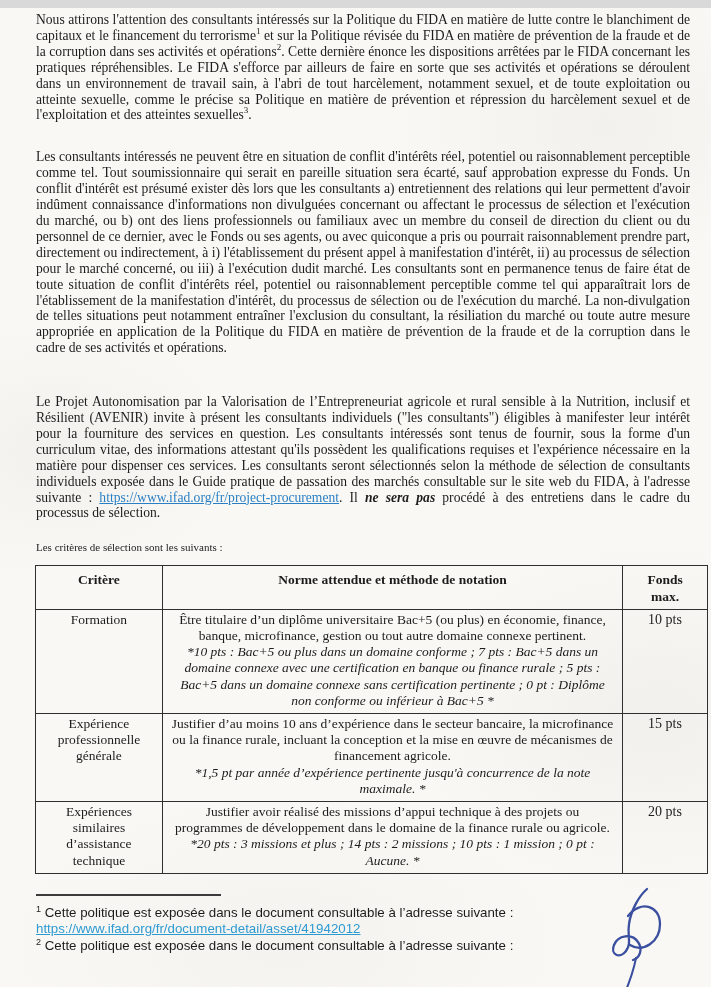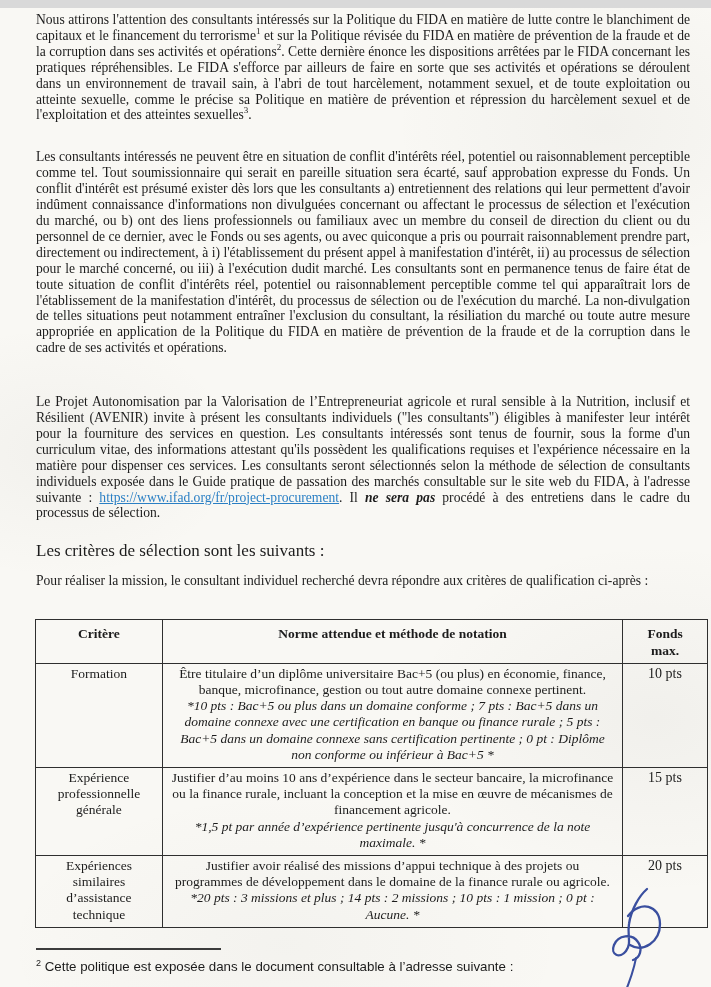--- a/index.html
+++ b/index.html
@@ -21,21 +21,21 @@
   .content { padding:4px 21px 0 36px; }
   p.para {
     font-size:13.6px; line-height:15.9px;
     text-align:justify; margin:0 0 26px 0;
   }
   #p2 { margin-bottom:38px; }
   #p3 { margin-bottom:20px; }
   sup.fnref { font-size:9px; line-height:0; vertical-align:super; }
   .doc-link { color:#2a7fc4; text-decoration:underline; cursor:pointer; }
   .bi { font-weight:bold; font-style:italic; }
-  p.intro-line1 { font-size:17px; margin:0 0 12px 0; }
+  p.intro-line1 { font-size:11px; margin:0 0 12px 0; }
   p.intro-line2 { font-size:13.6px; margin:0 0 30px 0; }
 
   table.criteria {
     border-collapse:collapse;
     width:673px;
     margin:0 0 20px -1px;
     font-size:13.5px; line-height:16.2px;
   }
   table.criteria th, table.criteria td {
     border:1.6px solid #2f2f2f;
@@ -72,21 +72,20 @@
   <div class="content">
 
     <p class="para" id="p1">Nous attirons l'attention des consultants intéressés sur la Politique du FIDA en matière de lutte contre le blanchiment de capitaux et le financement du terrorisme<sup class="fnref">1</sup> et sur la Politique révisée du FIDA en matière de prévention de la fraude et de la corruption dans ses activités et opérations<sup class="fnref">2</sup>. Cette dernière énonce les dispositions arrêtées par le FIDA concernant les pratiques répréhensibles. Le FIDA s'efforce par ailleurs de faire en sorte que ses activités et opérations se déroulent dans un environnement de travail sain, à l'abri de tout harcèlement, notamment sexuel, et de toute exploitation ou atteinte sexuelle, comme le précise sa Politique en matière de prévention et répression du harcèlement sexuel et de l'exploitation et des atteintes sexuelles<sup class="fnref">3</sup>.</p>
 
     <p class="para" id="p2">Les consultants intéressés ne peuvent être en situation de conflit d'intérêts réel, potentiel ou raisonnablement perceptible comme tel. Tout soumissionnaire qui serait en pareille situation sera écarté, sauf approbation expresse du Fonds. Un conflit d'intérêt est présumé exister dès lors que les consultants a) entretiennent des relations qui leur permettent d'avoir indûment connaissance d'informations non divulguées concernant ou affectant le processus de sélection et l'exécution du marché, ou b) ont des liens professionnels ou familiaux avec un membre du conseil de direction du client ou du personnel de ce dernier, avec le Fonds ou ses agents, ou avec quiconque a pris ou pourrait raisonnablement prendre part, directement ou indirectement, à i) l'établissement du présent appel à manifestation d'intérêt, ii) au processus de sélection pour le marché concerné, ou iii) à l'exécution dudit marché. Les consultants sont en permanence tenus de faire état de toute situation de conflit d'intérêts réel, potentiel ou raisonnablement perceptible comme tel qui apparaîtrait lors de l'établissement de la manifestation d'intérêt, du processus de sélection ou de l'exécution du marché. La non-divulgation de telles situations peut notamment entraîner l'exclusion du consultant, la résiliation du marché ou toute autre mesure appropriée en application de la Politique du FIDA en matière de prévention de la fraude et de la corruption dans le cadre de ses activités et opérations.</p>
 
     <p class="para" id="p3">Le Projet Autonomisation par la Valorisation de l’Entrepreneuriat agricole et rural sensible à la Nutrition, inclusif et Résilient (AVENIR) invite à présent les consultants individuels ("les consultants") éligibles à manifester leur intérêt pour la fourniture des services en question. Les consultants intéressés sont tenus de fournir, sous la forme d'un curriculum vitae, des informations attestant qu'ils possèdent les qualifications requises et l'expérience nécessaire en la matière pour dispenser ces services. Les consultants seront sélectionnés selon la méthode de sélection de consultants individuels exposée dans le Guide pratique de passation des marchés consultable sur le site web du FIDA, à l'adresse suivante : <a class="doc-link">https://www.ifad.org/fr/project-procurement</a>. Il <span class="bi">ne sera pas</span> procédé à des entretiens dans le cadre du processus de sélection.</p>
 
     <p class="intro-line1">Les critères de sélection sont les suivants :</p>
 
-    <p class="intro-line2">Pour réaliser la mission, le consultant individuel recherché devra répondre aux critères de qualification ci-après :</p>
 
     <table class="criteria">
       <colgroup>
           <col class="c1">
           <col class="c2">
           <col class="c3">
         </colgroup>
       <thead>
         <tr>
           <th>Critère</th>
@@ -122,20 +121,21 @@
               <div class="norm-main">Justifier avoir réalisé des missions d’appui technique à des projets ou programmes de développement dans le domaine de la finance rurale ou agricole.</div>
               <div class="norm-note">*20 pts : 3 missions et plus ; 14 pts : 2 missions ; 10 pts : 1 mission ; 0 pt : Aucune. *</div>
             </td>
             <td class="pts">20 pts</td>
           </tr>
         </tbody>
     </table>
 
     <div class="footnote-sep"></div>
     <div class="footnotes" id="footnotes-container">
+        <div class="footnote"><sup>1</sup> Cette politique est exposée dans le document consultable à l’adresse suivante :<br><a class="fn-link">https://www.ifad.org/fr/document-detail/asset/41942012</a></div>
         <div class="footnote"><sup>2</sup> Cette politique est exposée dans le document consultable à l’adresse suivante :<br></div>
       </div>
   </div>
 
   <svg class="signature" viewBox="0 0 62 132" fill="none">
     <path d="M40,3 C32,10 24,24 22,38 C20,50 25,57 19,65 C13,73 3,69 7,59 C11,49 25,47 31,56 C36,63 33,72 26,74" stroke="#3a4f9f" stroke-width="2.3" stroke-linecap="round" fill="none"></path>
     <path d="M21,30 C33,14 53,19 53,38 C53,56 36,67 23,59" stroke="#3a4f9f" stroke-width="2.3" stroke-linecap="round" fill="none"></path>
     <path d="M29,72 C26,88 21,100 15,114" stroke="#3a4f9f" stroke-width="2" stroke-linecap="round" fill="none"></path>
   </svg>
 </div>

